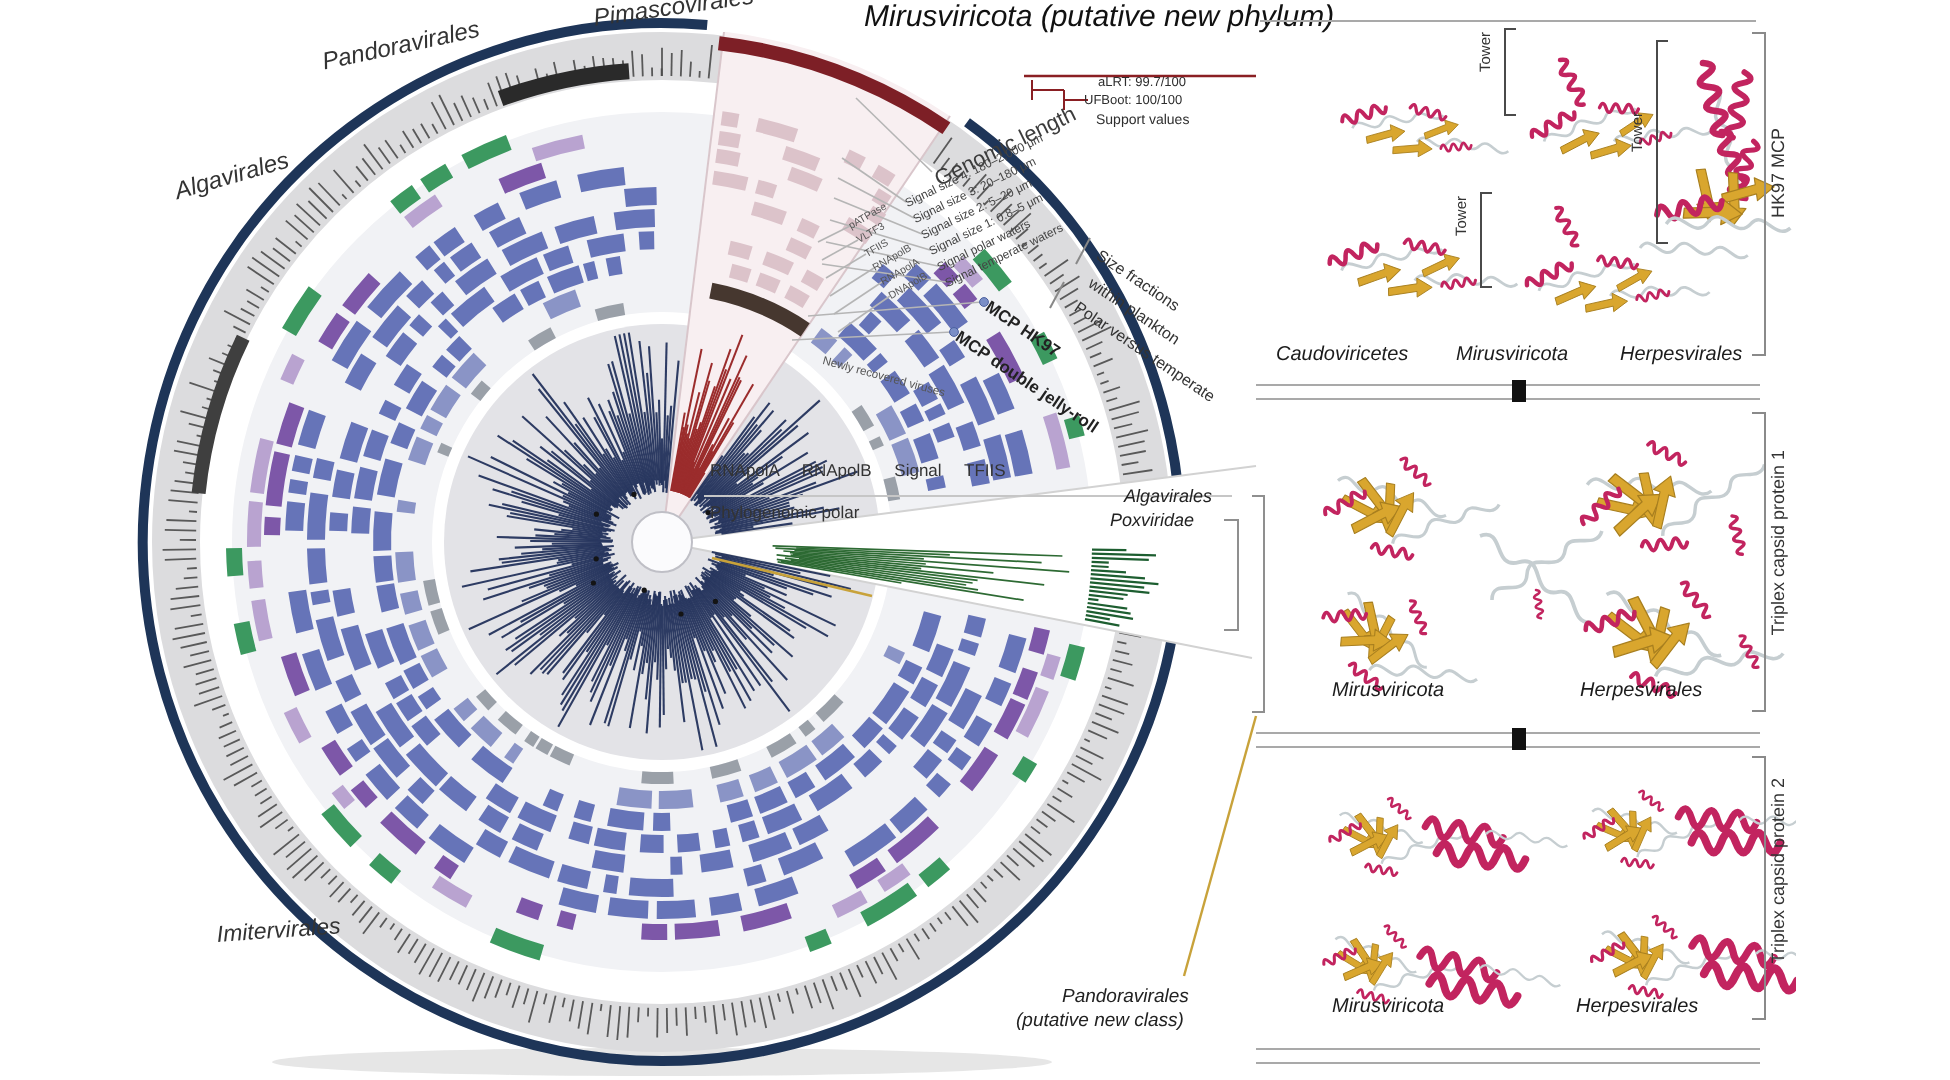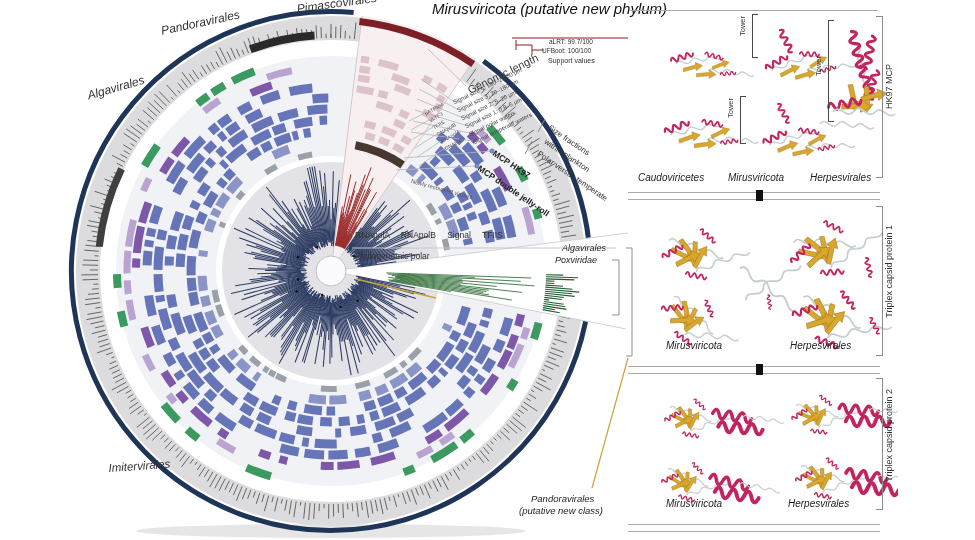--- a/index.html
+++ b/index.html
@@ -985,21 +985,21 @@
   <div class="lbl" style="left:481px;top:164px;font-size:8.5px;font-weight:600;transform:rotate(34deg);color:#222">MCP double jelly-roll</div>
   <div class="lbl" style="left:412px;top:178px;font-size:5.8px;transform:rotate(15deg);color:#555">Newly recovered viruses</div>
 
   <div class="lbl" style="left:355px;top:231px;font-size:8.5px;word-spacing:9px;color:#333">RNApolA  RNApolB  Signal  TFIIS</div>
   <div class="lbl" style="left:355px;top:252px;font-size:8.5px;color:#333">Phylogenomic polar</div>
 
   <div class="lbl it" style="left:562px;top:244px;font-size:9px;color:#222">Algavirales</div>
   <div class="lbl it" style="left:555px;top:256px;font-size:9px;color:#222">Poxviridae</div>
 
   <div class="lbl it" style="left:531px;top:494px;font-size:9.5px;color:#222">Pandoravirales</div>
-  <div class="lbl it" style="left:519px;top:506px;font-size:9.5px;color:#222">(putative new class)</div>
+  <div class="lbl it" style="left:508px;top:506px;font-size:9.5px;color:#222">(putative new class)</div>
 
   <svg width="0" height="0" style="position:absolute">
     <defs>
       <g id="hx">
           <path d="M0,0Q3,-8 6,0Q9,8 12,0Q15,-8 18,0Q21,8 24,0Q27,-8 30,0Q33,8 36,0" fill="none" stroke="#c2245f" stroke-width="3.2" stroke-linecap="round"></path>
         </g>
       <g id="st">
           <path d="M0,1L15,-1L15,-4L23,1L15,6L15,3L0,5Z" fill="#d9a62e" stroke="#a87f1f" stroke-width="0.5" stroke-linejoin="round"></path>
         </g>
       <g id="lp">

